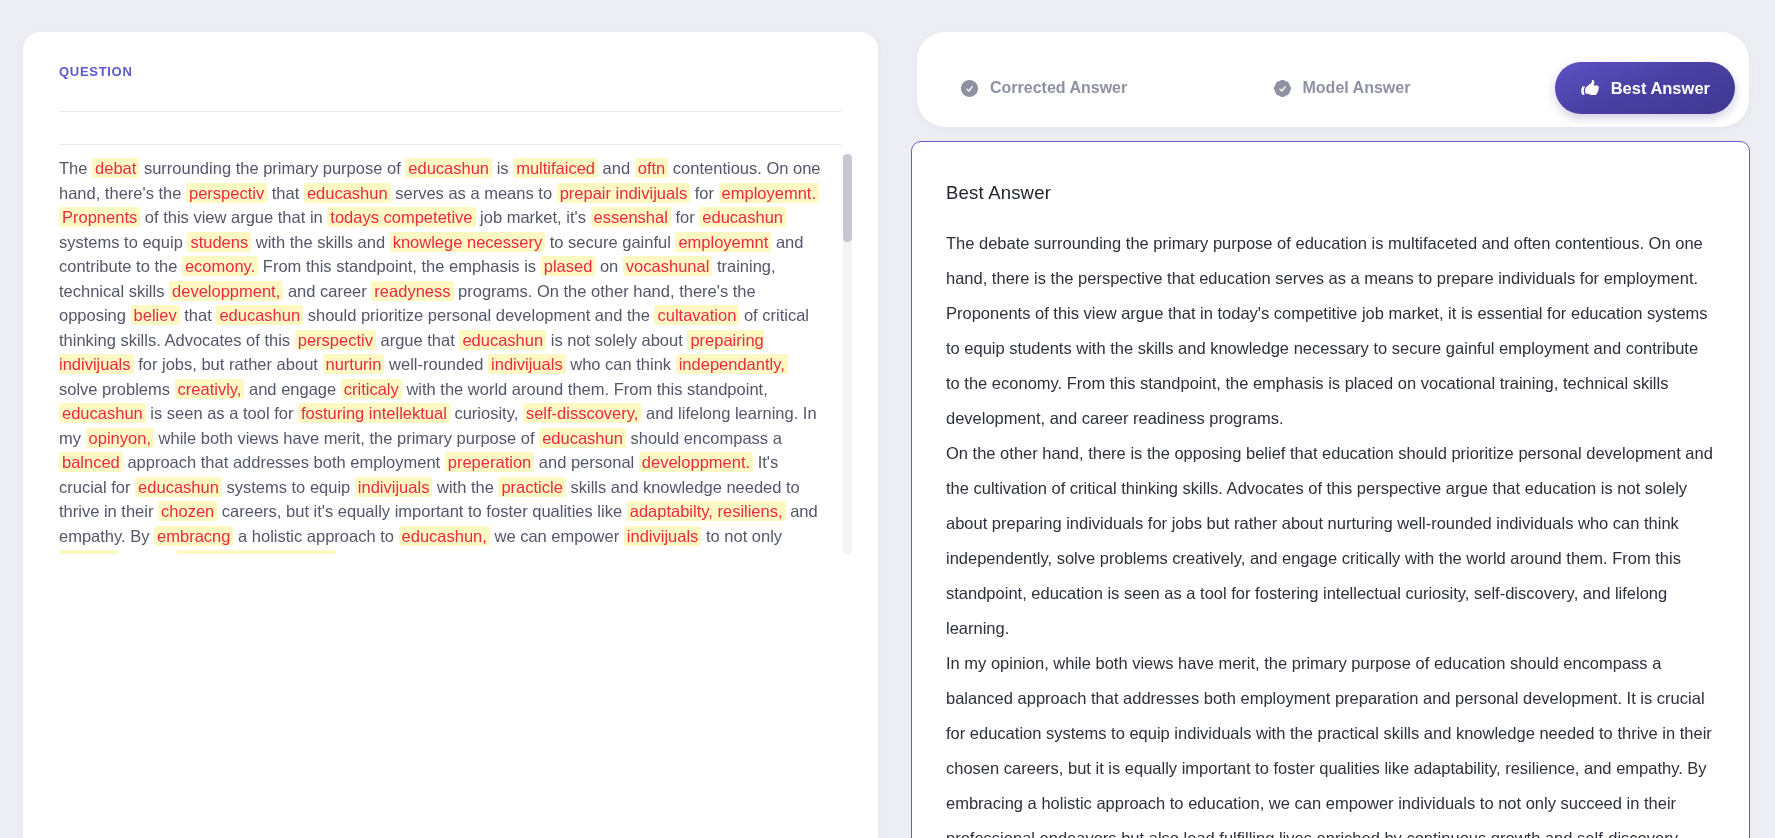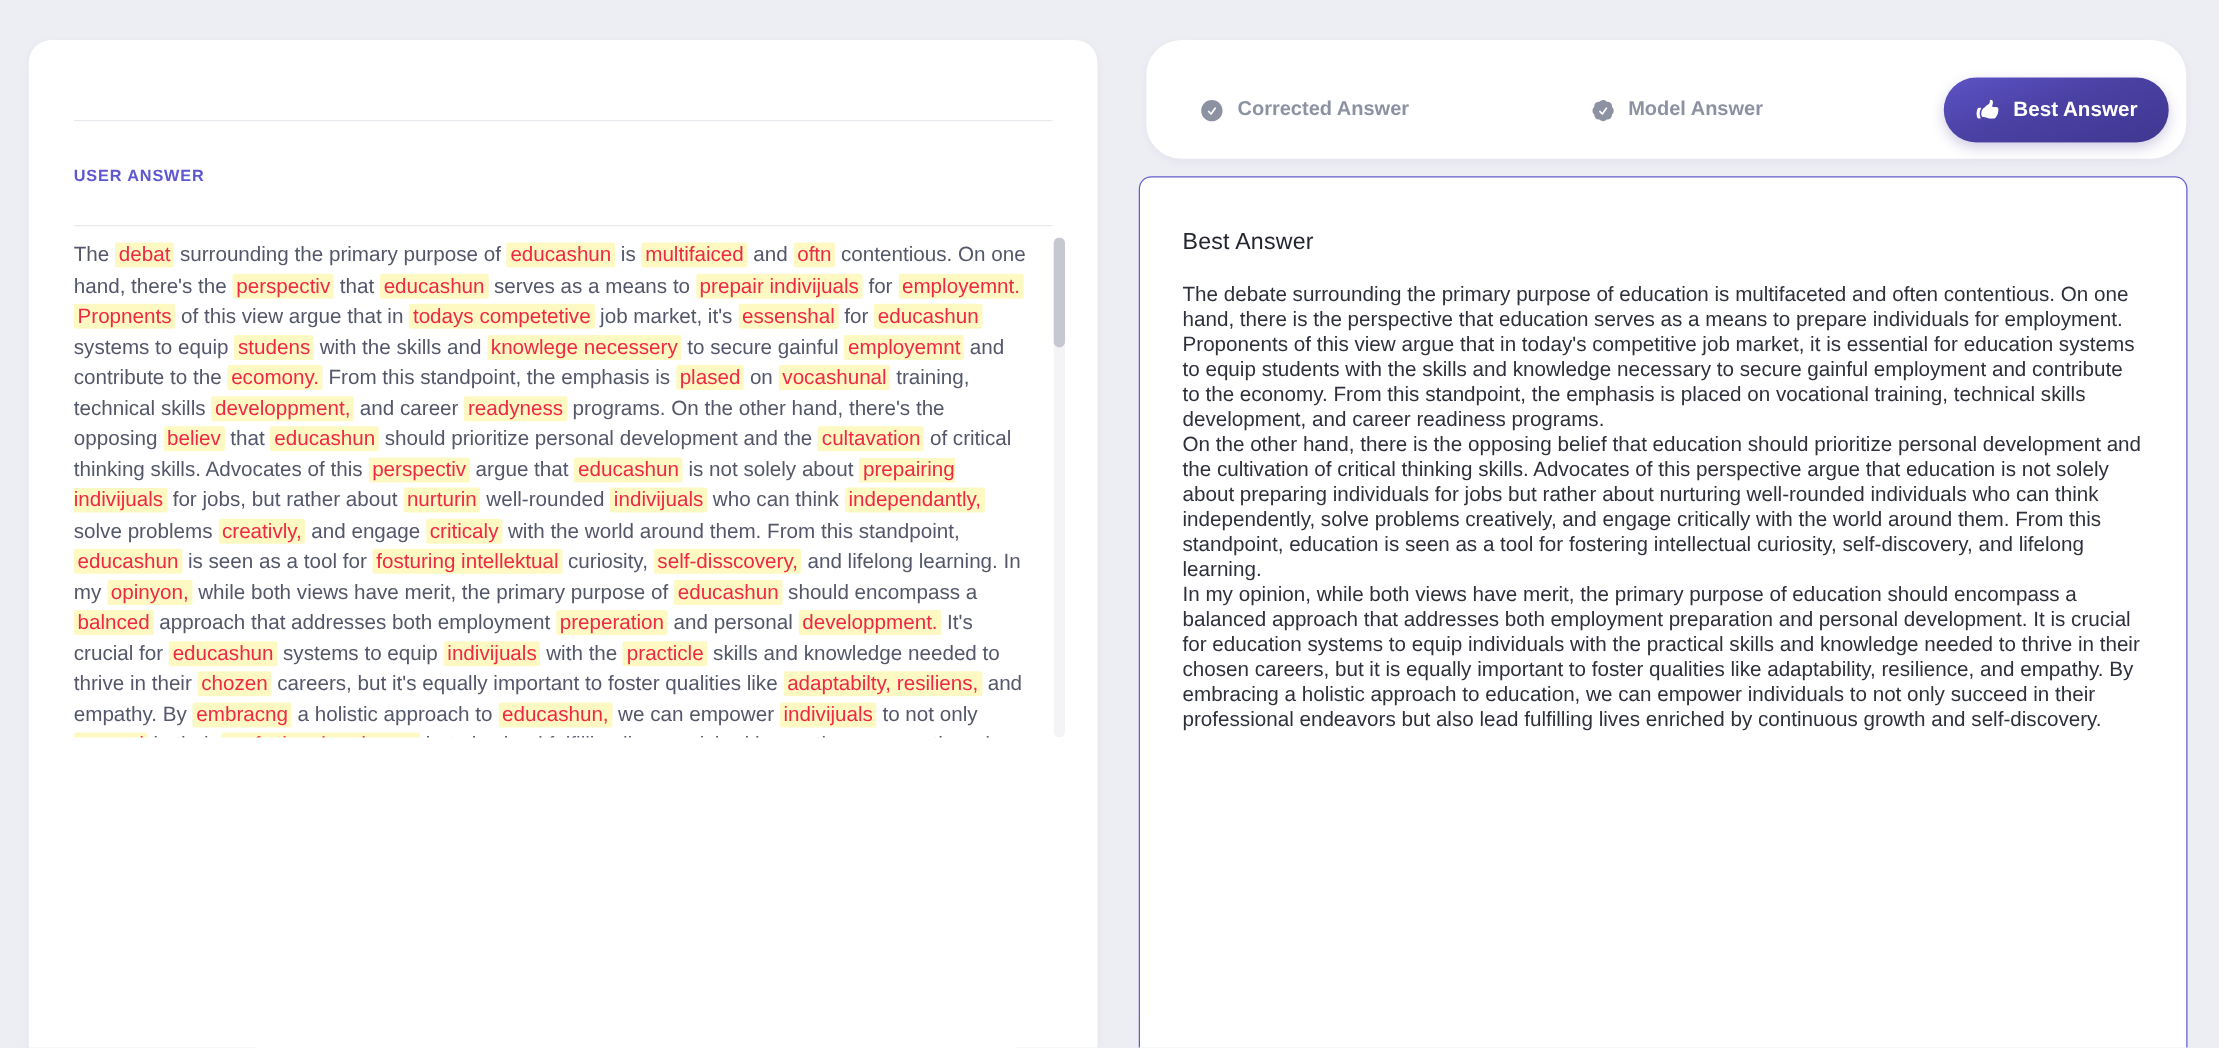--- a/index.html
+++ b/index.html
@@ -65,29 +65,29 @@
 
   
   .best-card {
     position:absolute; left:911px; top:141px; width:839px; height:715px;
     background:#ffffff; border:1.5px solid #645cd2; border-radius:10px;
     padding:40px 34px;
   }
   .best-card h2 {
     margin:0 0 22px; font-size:18.5px; font-weight:500; color:#23252f; letter-spacing:.2px;
   }
-  .paras p { margin:0; font-size:16.5px; line-height:20px; color:#2e303c; max-width:772px; }
+  .paras p { margin:0; font-size:16.5px; line-height:35px; color:#2e303c; max-width:772px; }
 </style>
 </head>
 <body>
 
 <div class="left-card">
+  <div class="section-label">QUESTION</div>
   <div class="divider"></div>
 
-  <div class="section-label answer-label">USER ANSWER</div>
   <div class="divider"></div>
   <div class="answer-scroll">
     <div class="answer-text">The <span class="hl">debat</span> surrounding the primary purpose of <span class="hl">educashun</span> is <span class="hl">multifaiced</span> and <span class="hl">oftn</span> contentious. On one hand, there's the <span class="hl">perspectiv</span> that <span class="hl">educashun</span> serves as a means to <span class="hl">prepair indivijuals</span> for <span class="hl">employemnt.</span> <span class="hl">Propnents</span> of this view argue that in <span class="hl">todays competetive</span> job market, it's <span class="hl">essenshal</span> for <span class="hl">educashun</span> systems to equip <span class="hl">studens</span> with the skills and <span class="hl">knowlege necessery</span> to secure gainful <span class="hl">employemnt</span> and contribute to the <span class="hl">ecomony.</span> From this standpoint, the emphasis is <span class="hl">plased</span> on <span class="hl">vocashunal</span> training, technical skills <span class="hl">developpment,</span> and career <span class="hl">readyness</span> programs. On the other hand, there's the opposing <span class="hl">believ</span> that <span class="hl">educashun</span> should prioritize personal development and the <span class="hl">cultavation</span> of critical thinking skills. Advocates of this <span class="hl">perspectiv</span> argue that <span class="hl">educashun</span> is not solely about <span class="hl">prepairing indivijuals</span> for jobs, but rather about <span class="hl">nurturin</span> well-rounded <span class="hl">indivijuals</span> who can think <span class="hl">independantly,</span> solve problems <span class="hl">creativly,</span> and engage <span class="hl">criticaly</span> with the world around them. From this standpoint, <span class="hl">educashun</span> is seen as a tool for <span class="hl">fosturing intellektual</span> curiosity, <span class="hl">self-disscovery,</span> and lifelong learning. In my <span class="hl">opinyon,</span> while both views have merit, the primary purpose of <span class="hl">educashun</span> should encompass a <span class="hl">balnced</span> approach that addresses both employment <span class="hl">preperation</span> and personal <span class="hl">developpment.</span> It's crucial for <span class="hl">educashun</span> systems to equip <span class="hl">indivijuals</span> with the <span class="hl">practicle</span> skills and knowledge needed to thrive in their <span class="hl">chozen</span> careers, but it's equally important to foster qualities like <span class="hl">adaptabilty, resiliens,</span> and empathy. By <span class="hl">embracng</span> a holistic approach to <span class="hl">educashun,</span> we can empower <span class="hl">indivijuals</span> to not only <span class="hl">suceed</span> in their <span class="hl">profesional endevors</span> but also lead fulfilling lives enriched by continuous growth and </div>
     <div class="scroll-track">
       <div class="scroll-thumb"></div>
     </div>
   </div>
 </div>
 
 <div class="tabs-bar">

